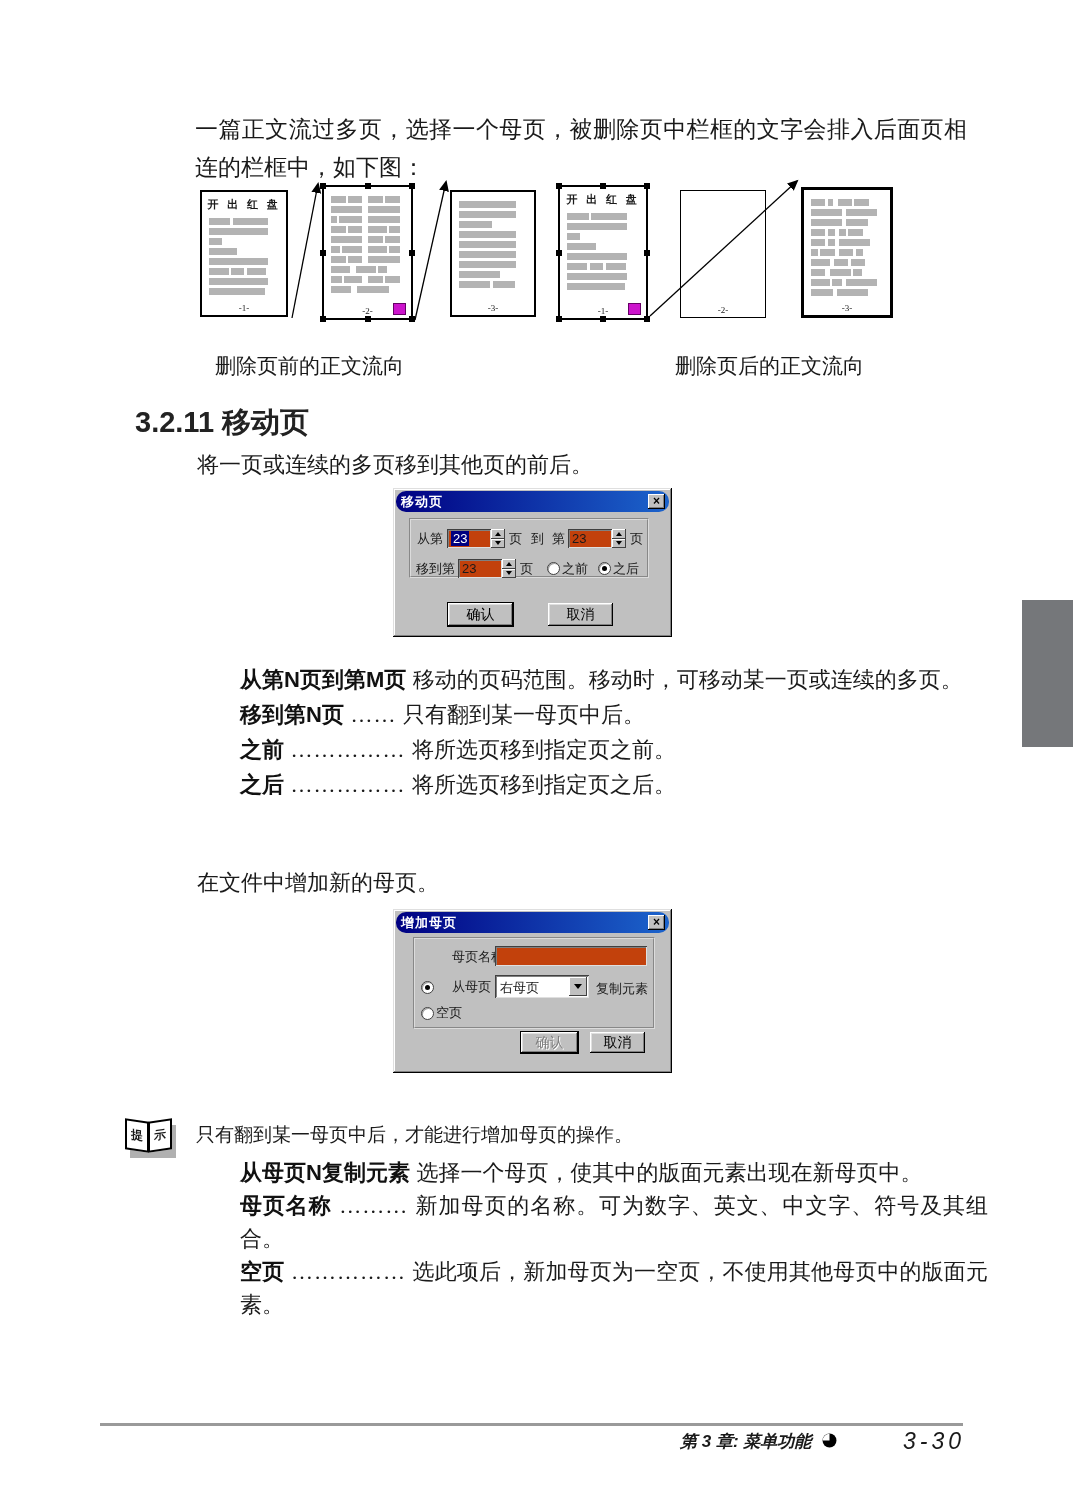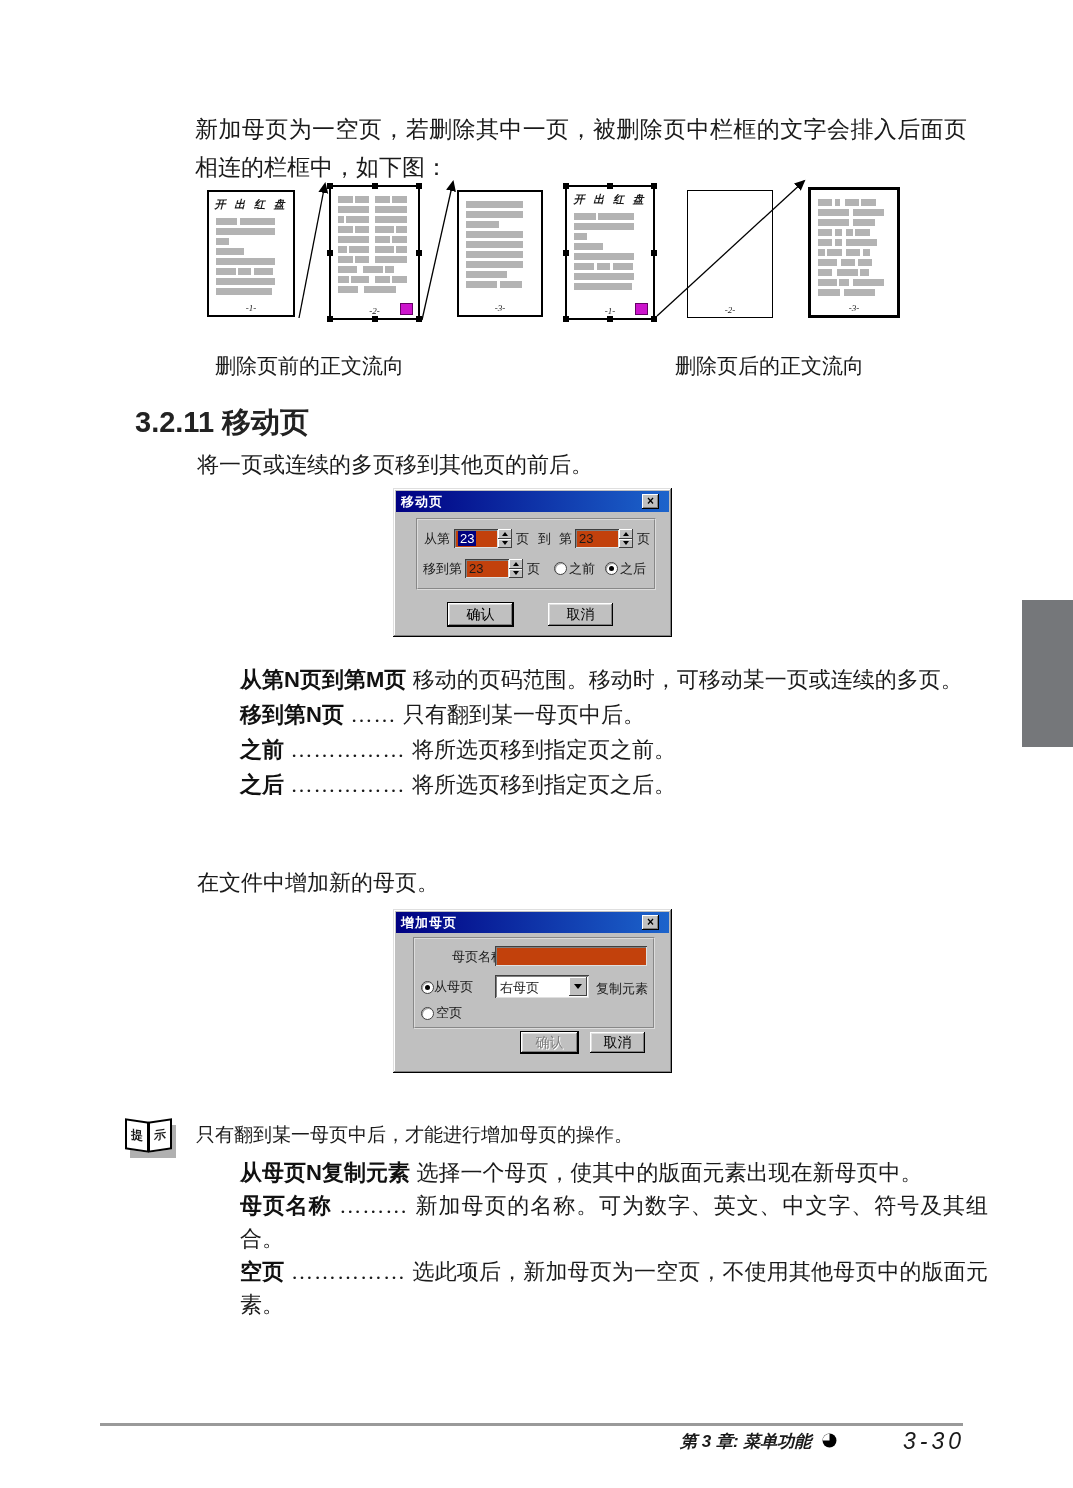--- a/index.html
+++ b/index.html
@@ -7,21 +7,21 @@
     position:relative; width:1073px; height:1488px; background:#ffffff;
     margin:0 auto; overflow:hidden;
     font-family:"Liberation Serif","DejaVu Serif",serif; color:#1a1a1a;
   }
   .abs { position:absolute; }
 
   
   .intro { left:195px; top:88px; width:772px; font-size:23px; line-height:38px; text-align:justify; }
 
   
-  .diagram { left:202px; top:178px; width:710px; height:152px;font-style:italic; }
+  .diagram { left:195px; top:178px; width:710px; height:152px; }
   .thumb { position:absolute; background:#fff; border:2px solid #000; box-sizing:border-box; }
   .thumb.thick { border-width:3px; }
   .thumb.thin  { border-width:1px; }
   .phead { font-weight:bold; font-size:11px; letter-spacing:3px; text-align:center; margin-top:5px; white-space:nowrap; overflow:hidden; }
   .bars { position:absolute; left:7px; right:7px; top:9px; bottom:16px; overflow:hidden; }
   .bars.withhead { top:26px; }
   .brow { font-size:0; white-space:nowrap; height:7px; margin-bottom:3px; }
   .seg { display:inline-block; height:7px; background:var(--bar,#b3b3b3); }
   .gap { display:inline-block; height:7px; }
   .pfoot { position:absolute; bottom:2px; left:0; width:100%; text-align:center; font-size:9px; }
@@ -38,21 +38,21 @@
 
   
   .h2x { left:135px; font-size:29px; font-weight:bold; font-family:"Liberation Sans","DejaVu Sans",sans-serif; color:#222; margin:0; }
   .sintro { left:197px; font-size:22px; }
 
   
   .dlg { position:absolute; background:var(--dlgbg,#c0c0c0); box-sizing:border-box; padding:3px;
          box-shadow: inset -1px -1px 0 #000, inset 1px 1px 0 #dfdfdf, inset -2px -2px 0 #808080, inset 2px 2px 0 #fff;
          font-family:"Liberation Sans","DejaVu Sans",sans-serif; }
   .tbar { height:21px; background:linear-gradient(90deg,var(--tb1,#000082),var(--tb2,#1c64cc));
-          display:flex; align-items:center; padding:0 10px 0 5px; }
+          display:flex; align-items:center; padding:0 4px 0 5px;border-radius:10px; }
   .ttl { color:#fff; font-size:13px; font-weight:bold; letter-spacing:1px; }
   .xbtn { margin-left:auto; width:17px; height:15px; background:#c0c0c0; color:#000;
           box-shadow: inset -1px -1px 0 #000, inset 1px 1px 0 #fff, inset -2px -2px 0 #808080;
           font-size:12px; font-weight:bold; line-height:14px; text-align:center; cursor:default; }
   .gbox { position:absolute; border:2px groove #dcdcdc; box-sizing:border-box; }
   .drow { position:absolute; display:flex; align-items:center; font-size:13px; white-space:nowrap; }
   .fld { box-sizing:border-box; width:44px; height:19px; background:#c2410c; font-size:13px; padding:2px 2px 0 4px;
          box-shadow: inset 1px 1px 0 #404040, inset -1px -1px 0 #dfdfdf, inset 2px 2px 0 #808080; }
   .fld .selval { background:#000080; color:#fff; padding:0 2px; }
   .spin { width:14px; height:19px; display:flex; flex-direction:column; }
@@ -100,21 +100,21 @@
             font-family:"Liberation Sans","DejaVu Sans",sans-serif; }
   .f-moon { left:822px; top:1433px; width:15px; height:15px; }
   .f-page { left:903px; top:1428px; font-size:23px; font-style:italic; letter-spacing:4px;
             font-family:"Liberation Sans","DejaVu Sans",sans-serif; }
 </style>
 </head>
 <body>
 
 <div class="sheet">
 
-  <p class="abs intro">新加母页为一空页，若删除其中一页，被删除页中栏框的文字会排入后面页相连的栏框中，如下图：</p>
+  <p class="abs intro">一篇正文流过多页，选择一个母页，被删除页中栏框的文字会排入后面页相连的栏框中，如下图：</p>
 
   <div class="abs diagram">
     <div id="pages-host">
         <div class="thumb" style="left: 5px; top: 12px; width: 88px; height: 127px;">
           <div class="phead">开 出 红 盘</div>
           <div class="bars withhead">
             <div class="brow"><span class="seg" style="width: 30%;"></span><span class="gap" style="width: 4%;"></span><span class="seg" style="width: 50%;"></span></div>
             <div class="brow"><span class="seg" style="width: 84%;"></span></div>
             <div class="brow"><span class="seg" style="width: 18%;"></span></div>
             <div class="brow"><span class="seg" style="width: 40%;"></span></div>
@@ -222,21 +222,21 @@
   <div class="abs caption cap2">删除页后的正文流向</div>
 
   <h2 class="abs h2x" style="top:403px">3.2.11 移动页</h2>
   <div class="abs sintro" style="top:450px">将一页或连续的多页移到其他页的前后。</div>
 
   <div class="dlg" style="left:393px; top:488px; width:279px; height:149px;">
     <div class="tbar">
       <span class="ttl">移动页</span>
       <span class="xbtn">×</span>
     </div>
-    <div class="gbox" style="left:23px; top:30px; width:240px; height:72px;">
+    <div class="gbox" style="left:16px; top:30px; width:240px; height:60px;">
       <div class="drow" style="left:6px; top:9px;">
         <span class="dlbl">从第</span>
         <span class="fld" style="margin-left:4px"><span class="selval">23</span></span>
         <span class="spin">
             <b>
               <i class="tu"></i>
             </b>
             <b>
               <i class="td"></i>
             </b>
@@ -291,21 +291,21 @@
       <span class="ttl">增加母页</span>
       <span class="xbtn">×</span>
     </div>
     <div class="gbox" style="left:20px; top:28px; width:242px; height:92px;">
       <div class="drow" style="left:13px; top:9px;margin-left:24px;">
         <span class="dlbl">母页名称:</span>
       </div>
       <span class="fld" style="position:absolute; left:80px; top:7px; width:152px; height:20px;" title=""></span>
       <div class="drow" style="left:6px; top:39px;">
         <span class="radio on"></span>
-        <span class="dlbl" style="margin-left:0">从母页</span>
+        <span class="dlbl" style="margin-left:18px">从母页</span>
       </div>
       <div class="combo" style="left:80px; top:36px; width:94px; height:23px;">
         <span class="cval">右母页</span>
         <span class="cbtn">
             <i></i>
           </span>
       </div>
       <div class="drow" style="left:181px; top:41px;">
         <span class="dlbl">复制元素</span>
       </div>

